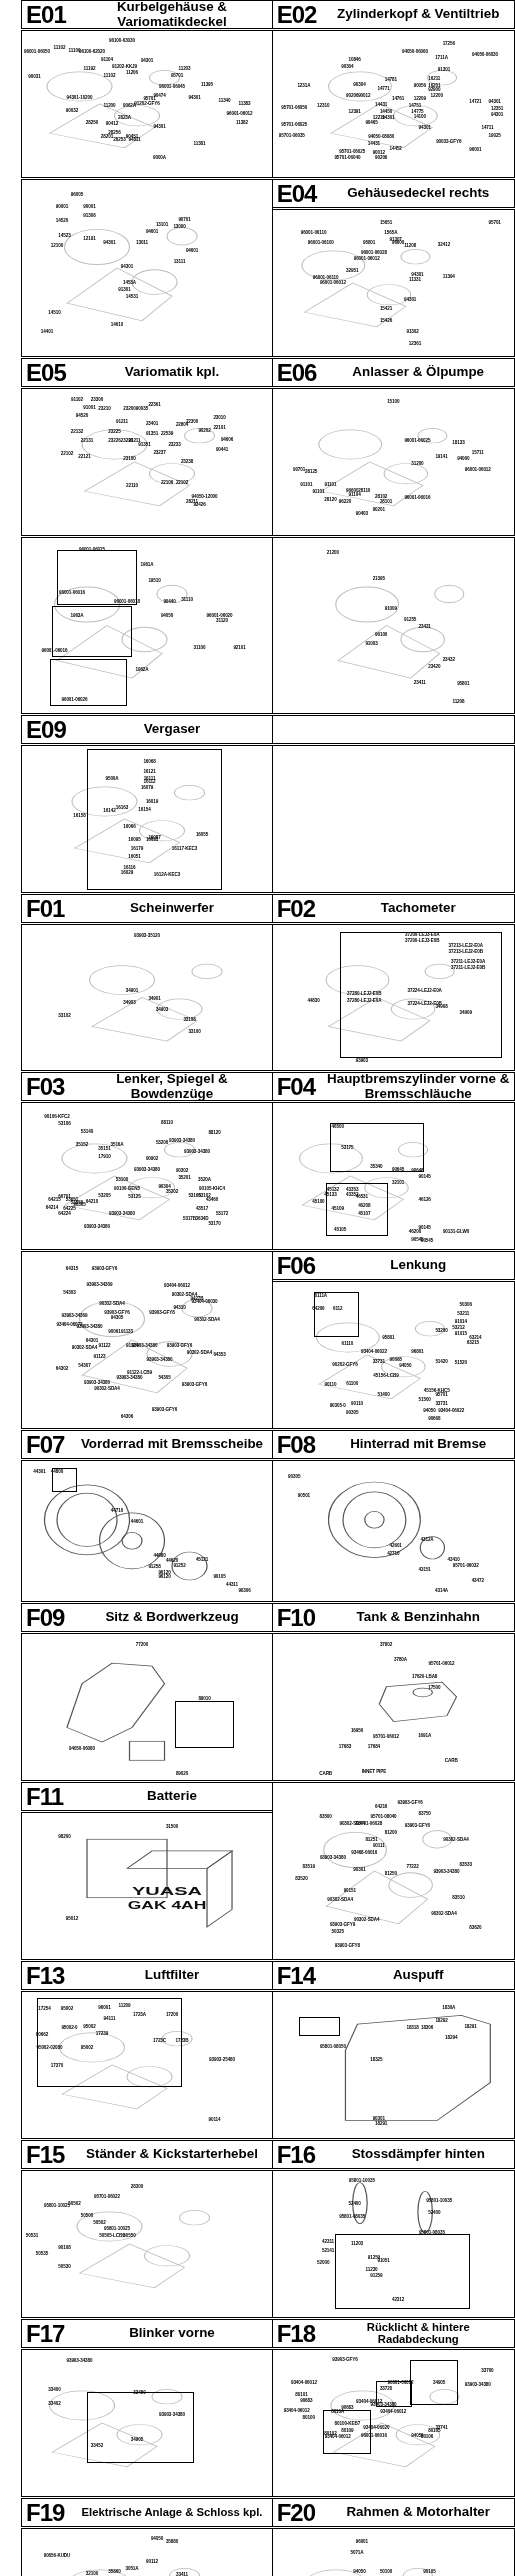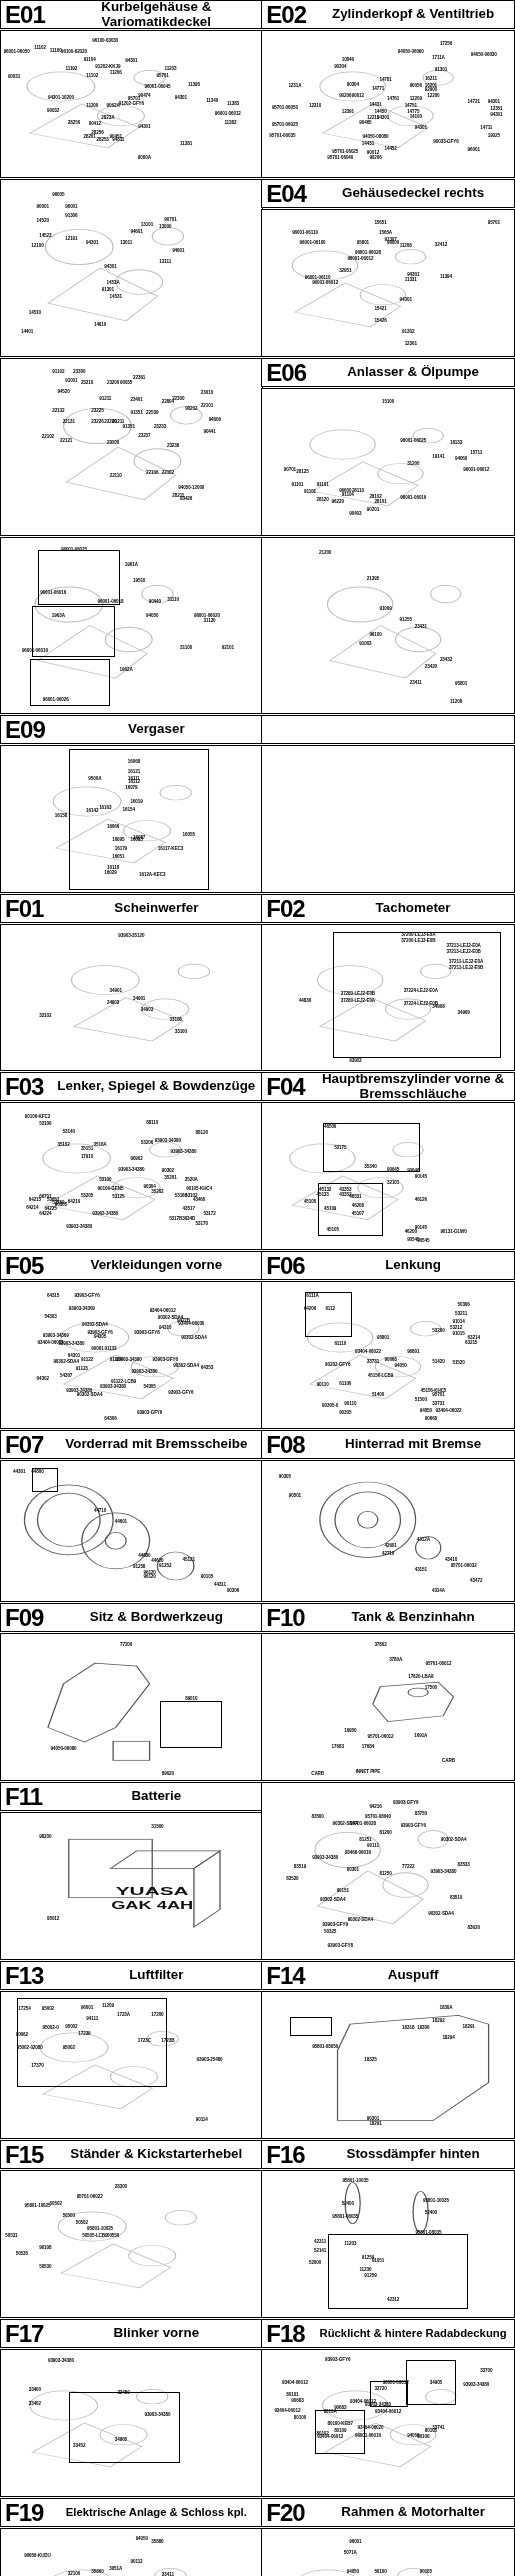--- a/index.html
+++ b/index.html
@@ -1,19 +1,19 @@
 <!DOCTYPE html>
 <html style="font-size:8.2px"><head>
 <meta charset="utf-8">
 <style>
   html,body{margin:0;padding:0;background:#ffffff;}
   body{font-family:"Liberation Sans", sans-serif; color:#000;}
   #catalog{width:515px; margin:0; background:#fff;}
   .row{display:flex; margin-bottom:1px;}
-  .cell{width:265px; display:flex; flex-direction:column; box-sizing:border-box;}
+  .cell{width:265px; display:flex; flex-direction:column; box-sizing:border-box;margin-left:21px;}
   .cell.right{width:256px; margin-left:-1.5px;}
   .hdr{height:29px; border:1.5px solid #000; background:#fff; position:relative;
        display:flex; align-items:center; box-sizing:border-box; margin-bottom:1px;}
   .code{font-size:24px; font-weight:700; letter-spacing:-1px; padding-left:4.1px; line-height:1; z-index:2;}
   .ttl{position:absolute; left:0; right:0; text-align:center; font-size:13.4px; font-weight:700;
        line-height:1.05; padding:0 4.1px 0 54px; box-sizing:border-box;}
   .ttl.long{font-size:11.3px;}
   .bod{flex:1; border:1.5px solid #000; background:#fff; position:relative; overflow:hidden; box-sizing:border-box;}
   .pl{position:absolute; transform:translate(-50%,-50%); font-size:4.6px; font-weight:700;
       white-space:nowrap; letter-spacing:-0.1px; z-index:3;}
@@ -209,20 +209,24 @@
           <div class="pl" style="left: 57%; top: 61%;">94301</div>
           <div class="pl" style="left: 47%; top: 67%;">15421</div>
           <div class="pl" style="left: 47%; top: 75%;">15426</div>
           <div class="pl" style="left: 58%; top: 83%;">91302</div>
           <div class="pl" style="left: 59%; top: 91%;">12361</div>
         </div>
       </div>
     </div>
     <div class="row">
       <div class="cell" style="height: 178px;">
+        <div class="hdr">
+          <span class="code">E05</span>
+          <span class="ttl">Variomatik kpl.</span>
+        </div>
         <div class="bod">
           <svg class="sk" viewBox="0 0 100 100" preserveAspectRatio="none">
             <ellipse cx="37" cy="38" rx="13" ry="10" fill="none" stroke="#bdbdbd" stroke-width="0.45"></ellipse>
             <ellipse cx="60" cy="58" rx="9" ry="7" fill="none" stroke="#bdbdbd" stroke-width="0.45"></ellipse>
             <ellipse cx="71" cy="32" rx="6" ry="5" fill="none" stroke="#bdbdbd" stroke-width="0.45"></ellipse>
             <polygon points="25,70 45,50 67,66 55,80" fill="none" stroke="#bdbdbd" stroke-width="0.45"></polygon>
           </svg>
           <div class="pl" style="left: 22%; top: 7%;">91102</div>
           <div class="pl" style="left: 30%; top: 7%;">23300</div>
           <div class="pl" style="left: 27%; top: 12%;">91001</div>
@@ -546,24 +550,20 @@
           <div class="pl" style="left: 59%; top: 88%;">46200</div>
           <div class="pl" style="left: 63%; top: 85%;">90145</div>
           <div class="pl" style="left: 76%; top: 88%;">90131-GLW0</div>
           <div class="pl" style="left: 60%; top: 93%;">90545</div>
           <div class="pl" style="left: 64%; top: 94%;">90545</div>
         </div>
       </div>
     </div>
     <div class="row">
       <div class="cell" style="height: 178px;">
-        <div class="hdr">
-          <span class="code">F05</span>
-          <span class="ttl">Verkleidungen vorne</span>
-        </div>
         <div class="bod">
           <svg class="sk" viewBox="0 0 100 100" preserveAspectRatio="none">
             <ellipse cx="36" cy="38" rx="13" ry="10" fill="none" stroke="#bdbdbd" stroke-width="0.45"></ellipse>
             <ellipse cx="59" cy="58" rx="9" ry="7" fill="none" stroke="#bdbdbd" stroke-width="0.45"></ellipse>
             <ellipse cx="70" cy="32" rx="6" ry="5" fill="none" stroke="#bdbdbd" stroke-width="0.45"></ellipse>
             <polygon points="24,70 44,50 66,66 54,80" fill="none" stroke="#bdbdbd" stroke-width="0.45"></polygon>
           </svg>
           <div class="pl" style="left: 20%; top: 9%;">64315</div>
           <div class="pl" style="left: 33%; top: 9%;">93903-GFY6</div>
           <div class="pl" style="left: 31%; top: 18%;">93903-34309</div>

